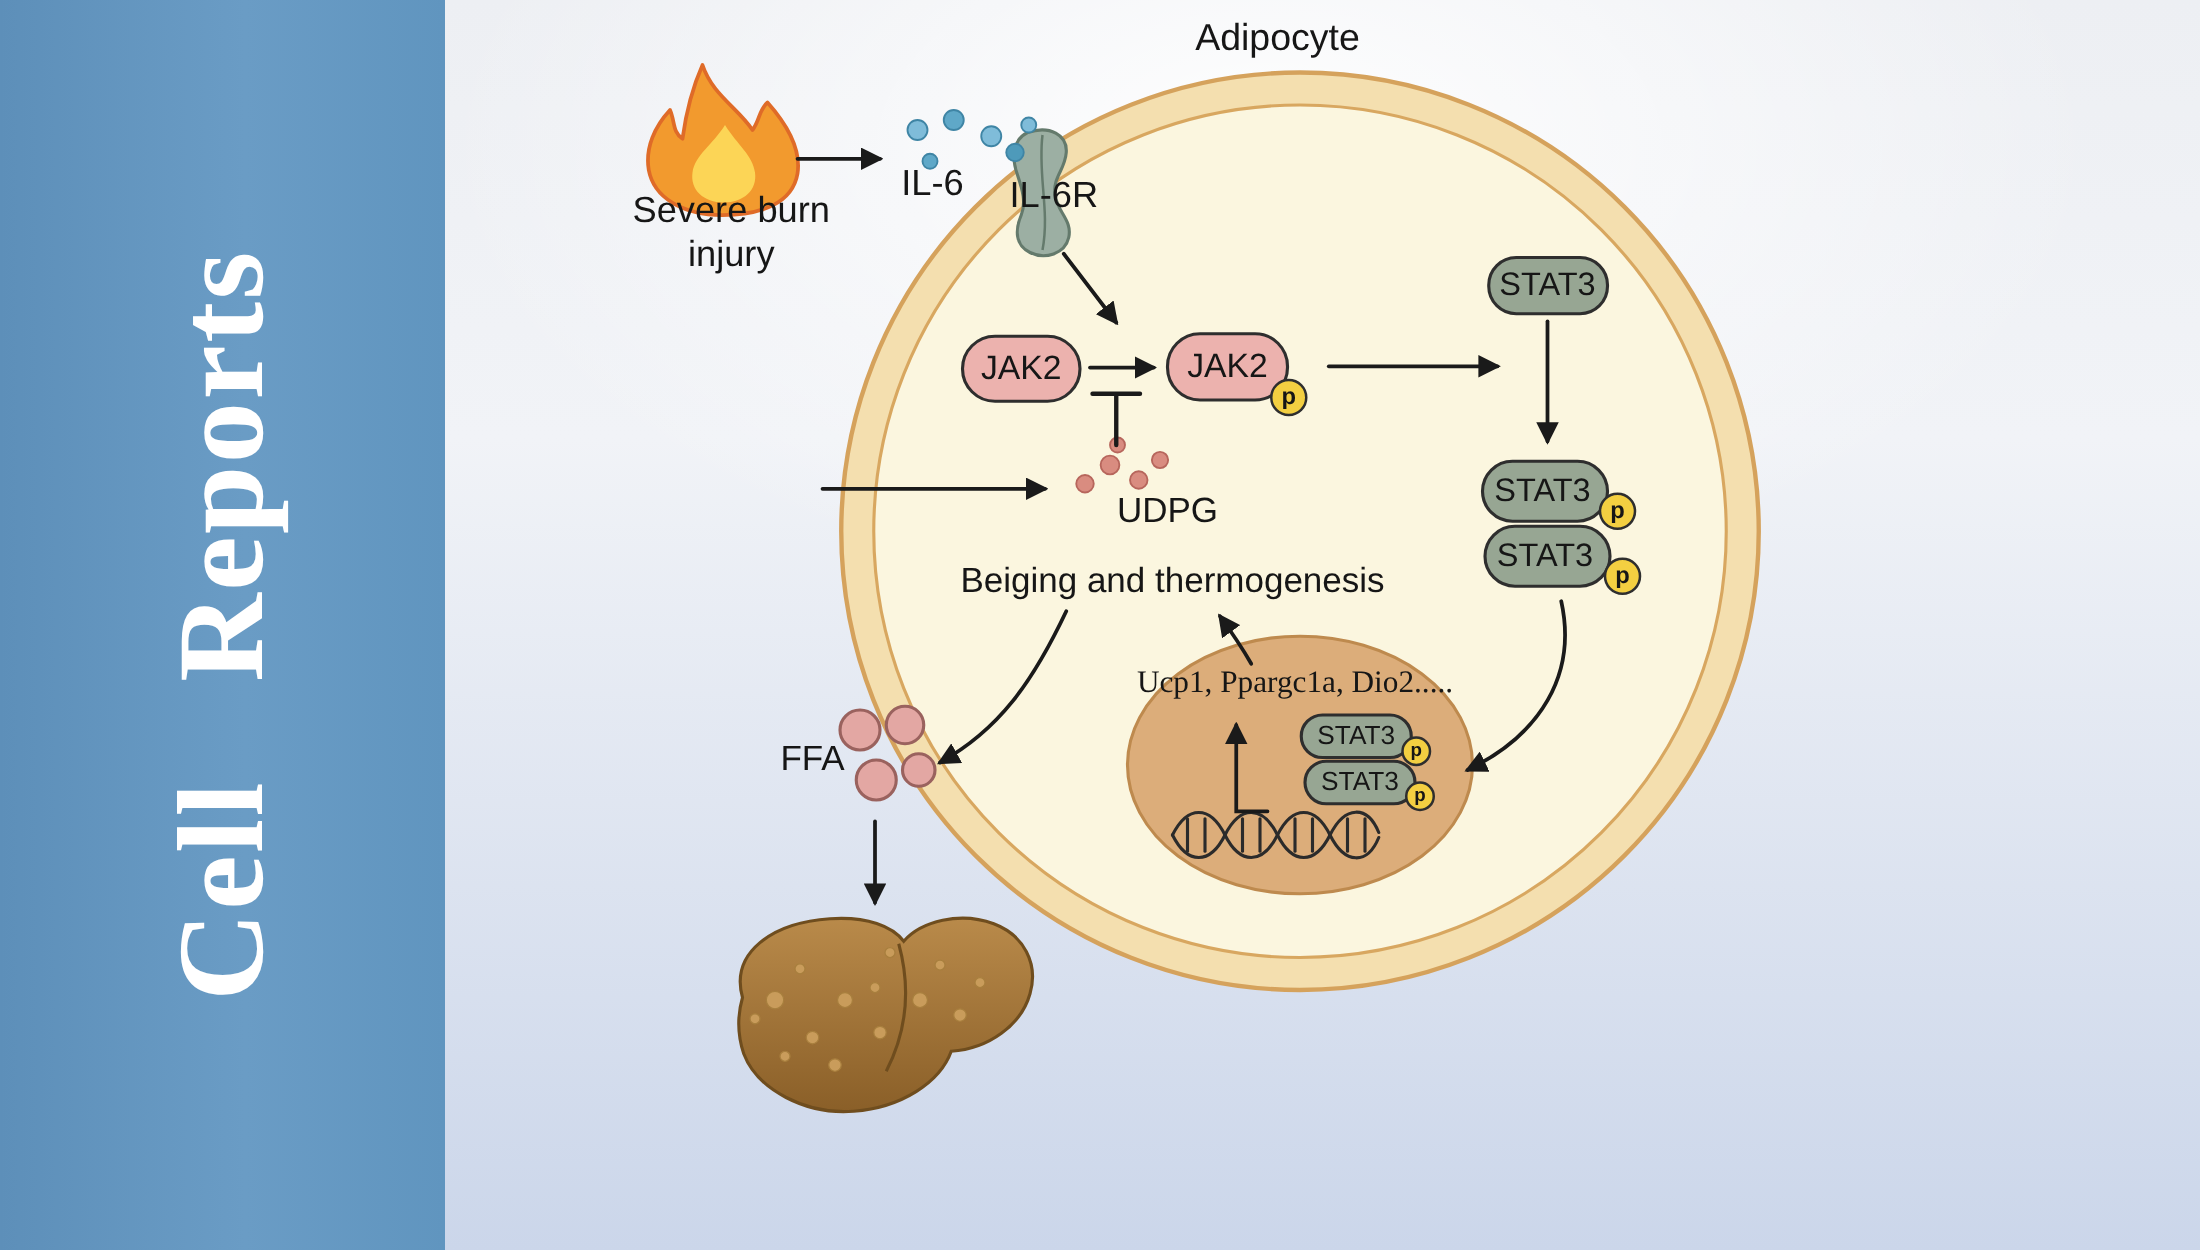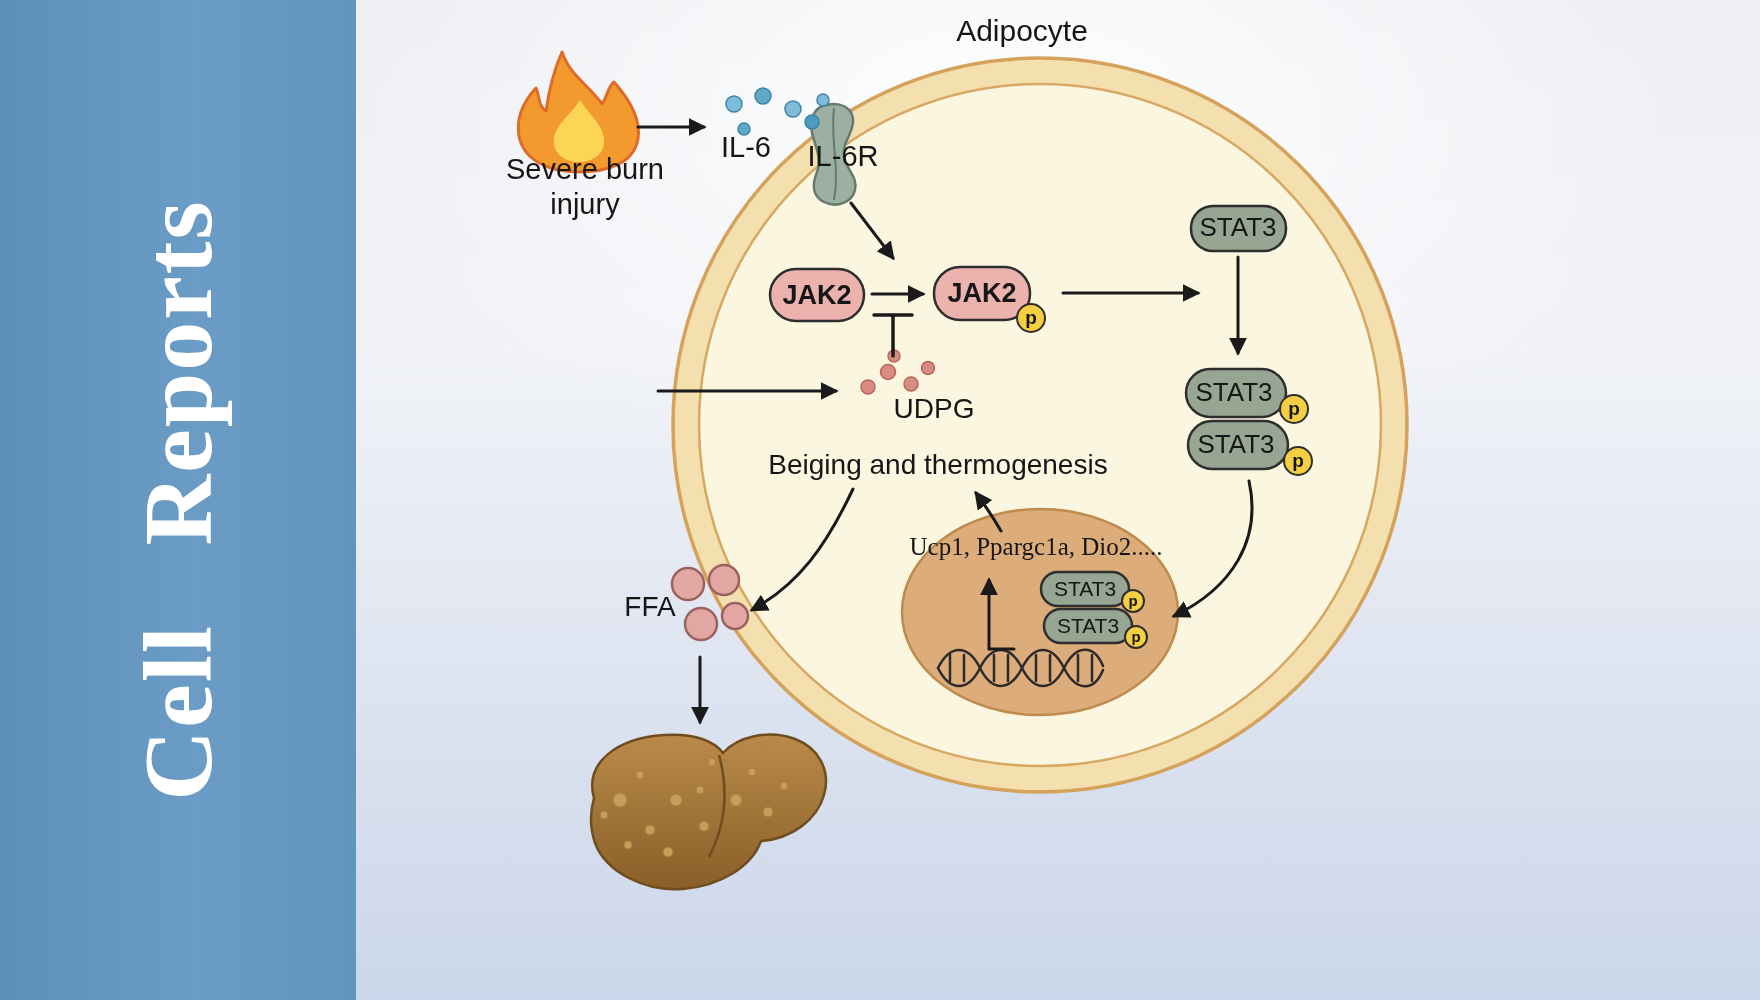--- a/index.html
+++ b/index.html
@@ -25,21 +25,21 @@
     z-index:1;
   }
   svg.fig{position:absolute;left:0;top:0;z-index:2;}
   .label{
     position:absolute;transform:translate(-50%,-50%);
     color:#161616;text-align:center;line-height:1.22;z-index:4;white-space:nowrap;
   }
   .t30{font-size:30px;font-weight:500;}
   .t29{font-size:29px;}
   .t28{font-size:28px;}
-  .t27{font-size:27px;font-weight:700;}
+  .t27{font-size:27px;font-weight:400;}
   .t26{font-size:26px;font-weight:500;}
   .t25{font-size:25px;}
   .t21{font-size:21px;font-weight:500;}
   .p-big{font-size:19px;font-weight:700;}
   .p-small{font-size:15px;font-weight:700;}
 </style>
 </head>
 <body>
 
 <div class="stage">

